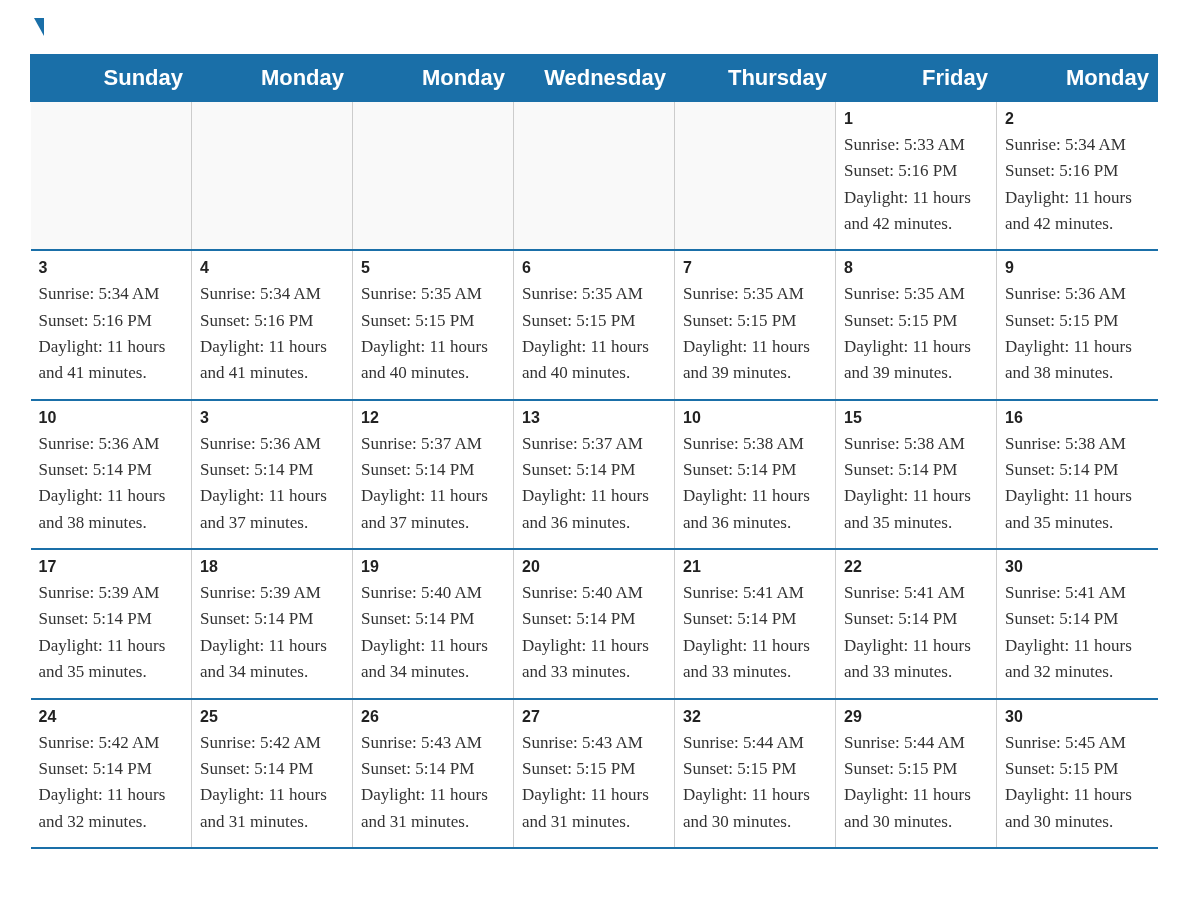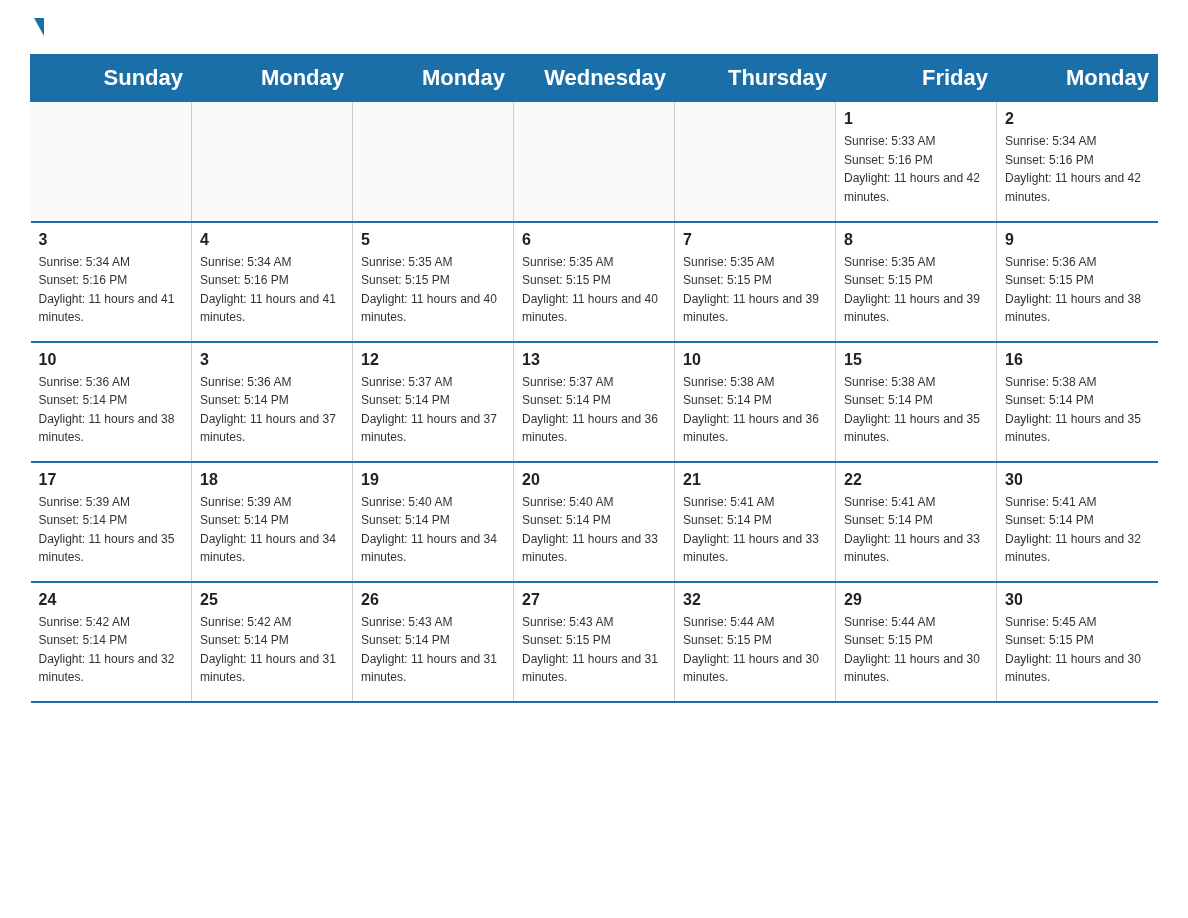--- a/index.html
+++ b/index.html
@@ -89,23 +89,24 @@
       border-right: none;
     }
     .day-number {
       font-size: 16px;
       font-weight: bold;
       color: #222;
       display: block;
       margin-bottom: 4px;
     }
     .day-info {
-      font-size: 12px;
+      font-size: 17px;
       color: #333;
       line-height: 1.55;
+      font-family: Liberation Serif, serif;
     }
     .empty-cell {
       background: #f9f9f9;
     }
     .row-stripe {
       background: #fff;
     }
   </style>
 </head>
 <body>

